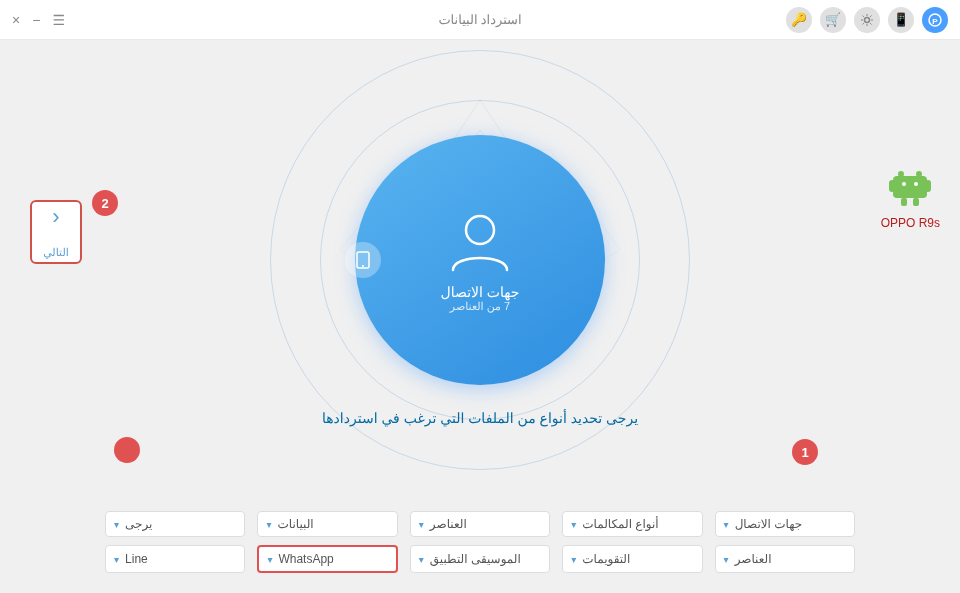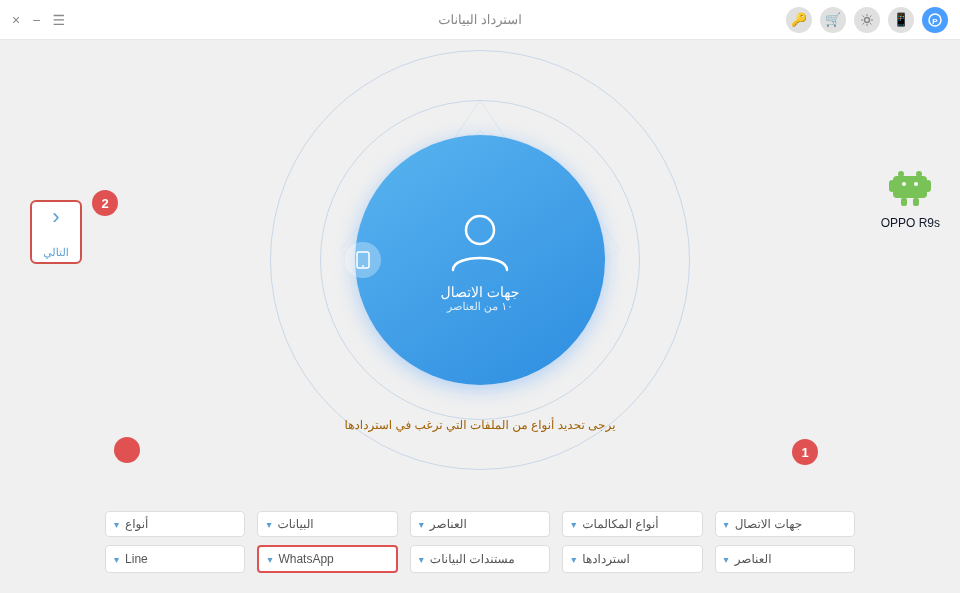--- a/index.html
+++ b/index.html
@@ -40,20 +40,21 @@
     }
     .titlebar-icon.blue { background: #4a9eff; color: #fff; }
     .titlebar-icon.gray { background: #e0e0e0; color: #666; }
     .titlebar-title {
       position: absolute;
       left: 50%;
       transform: translateX(-50%);
       font-size: 13px;
       color: #888;
       direction: rtl;
+      font-family: Liberation Serif, serif;
     }
     .titlebar-controls {
       display: flex;
       gap: 12px;
       align-items: center;
     }
     .titlebar-controls span {
       font-size: 14px;
       color: #888;
       cursor: pointer;
@@ -143,21 +144,21 @@
       flex-direction: column;
       align-items: center;
       gap: 6px;
     }
     .android-icon {
       width: 50px;
       height: 50px;
     }
     .device-name {
       font-size: 12px;
-      color: #0f172a;
+      color: #b91c1c;
     }
 
     
     .radar-container {
       position: absolute;
       top: 10px;
       left: 50%;
       transform: translateX(-50%);
       width: 420px;
       height: 420px;
@@ -218,25 +219,25 @@
       display: flex;
       align-items: center;
       justify-content: center;
       color: #fff;
       font-size: 16px;
     }
 
     
     .main-title {
       position: absolute;
-      bottom: 161px;
+      bottom: 167px;
       left: 50%;
       transform: translateX(-50%);
-      font-size: 12px;
-      color: #a16207;
+      font-size: 14px;
+      color: #0369a1;
       white-space: nowrap;
       direction: rtl;
     }
 
     
     .file-types-grid {
       position: absolute;
       bottom: 20px;
       left: 50%;
       transform: translateX(-50%);
@@ -339,21 +340,21 @@
       <polygon points="150,100 280,100 350,200 210,280 70,200" fill="none" stroke="#5ab4f0" stroke-width="0.5"></polygon>
     </svg>
 
     <div class="center-circle">
 
       <svg class="person-icon" width="70" height="70" viewBox="0 0 70 70" fill="none">
         <circle cx="35" cy="22" r="14" stroke="#fff" stroke-width="2.5" fill="none"></circle>
         <path d="M8 62 C8 46 62 46 62 62" stroke="#fff" stroke-width="2.5" fill="none" stroke-linecap="round"></path>
       </svg>
       <div class="circle-label">جهات الاتصال</div>
-      <div class="circle-sublabel">١٠ من العناصر</div>
+      <div class="circle-sublabel">7 من العناصر</div>
 
       <div class="phone-small-icon">
         <svg width="20" height="20" viewBox="0 0 20 20" fill="none">
           <rect x="4" y="2" width="12" height="16" rx="2" stroke="#fff" stroke-width="1.5" fill="none"></rect>
           <circle cx="10" cy="16" r="1" fill="#fff"></circle>
         </svg>
       </div>
     </div>
   </div>
 
@@ -371,34 +372,34 @@
     </div>
     <div class="file-type-item">
       <span class="item-label">العناصر</span>
       <span class="chevron-down">▾</span>
     </div>
     <div class="file-type-item">
       <span class="item-label">البيانات</span>
       <span class="chevron-down">▾</span>
     </div>
     <div class="file-type-item">
-      <span class="item-label">أنواع</span>
+      <span class="item-label">يرجى</span>
       <span class="chevron-down">▾</span>
     </div>
 
     <div class="file-type-item">
       <span class="item-label">العناصر</span>
       <span class="chevron-down">▾</span>
     </div>
     <div class="file-type-item">
-      <span class="item-label">استردادها</span>
-      <span class="chevron-down">▾</span>
-    </div>
-    <div class="file-type-item">
-      <span class="item-label">مستندات البيانات</span>
+      <span class="item-label">التقويمات</span>
+      <span class="chevron-down">▾</span>
+    </div>
+    <div class="file-type-item">
+      <span class="item-label">الموسيقى التطبيق</span>
       <span class="chevron-down">▾</span>
     </div>
     <div class="file-type-item highlighted">
       <span class="item-label">WhatsApp</span>
       <span class="chevron-down">▾</span>
     </div>
     <div class="file-type-item">
       <span class="item-label">Line</span>
       <span class="chevron-down">▾</span>
     </div>

